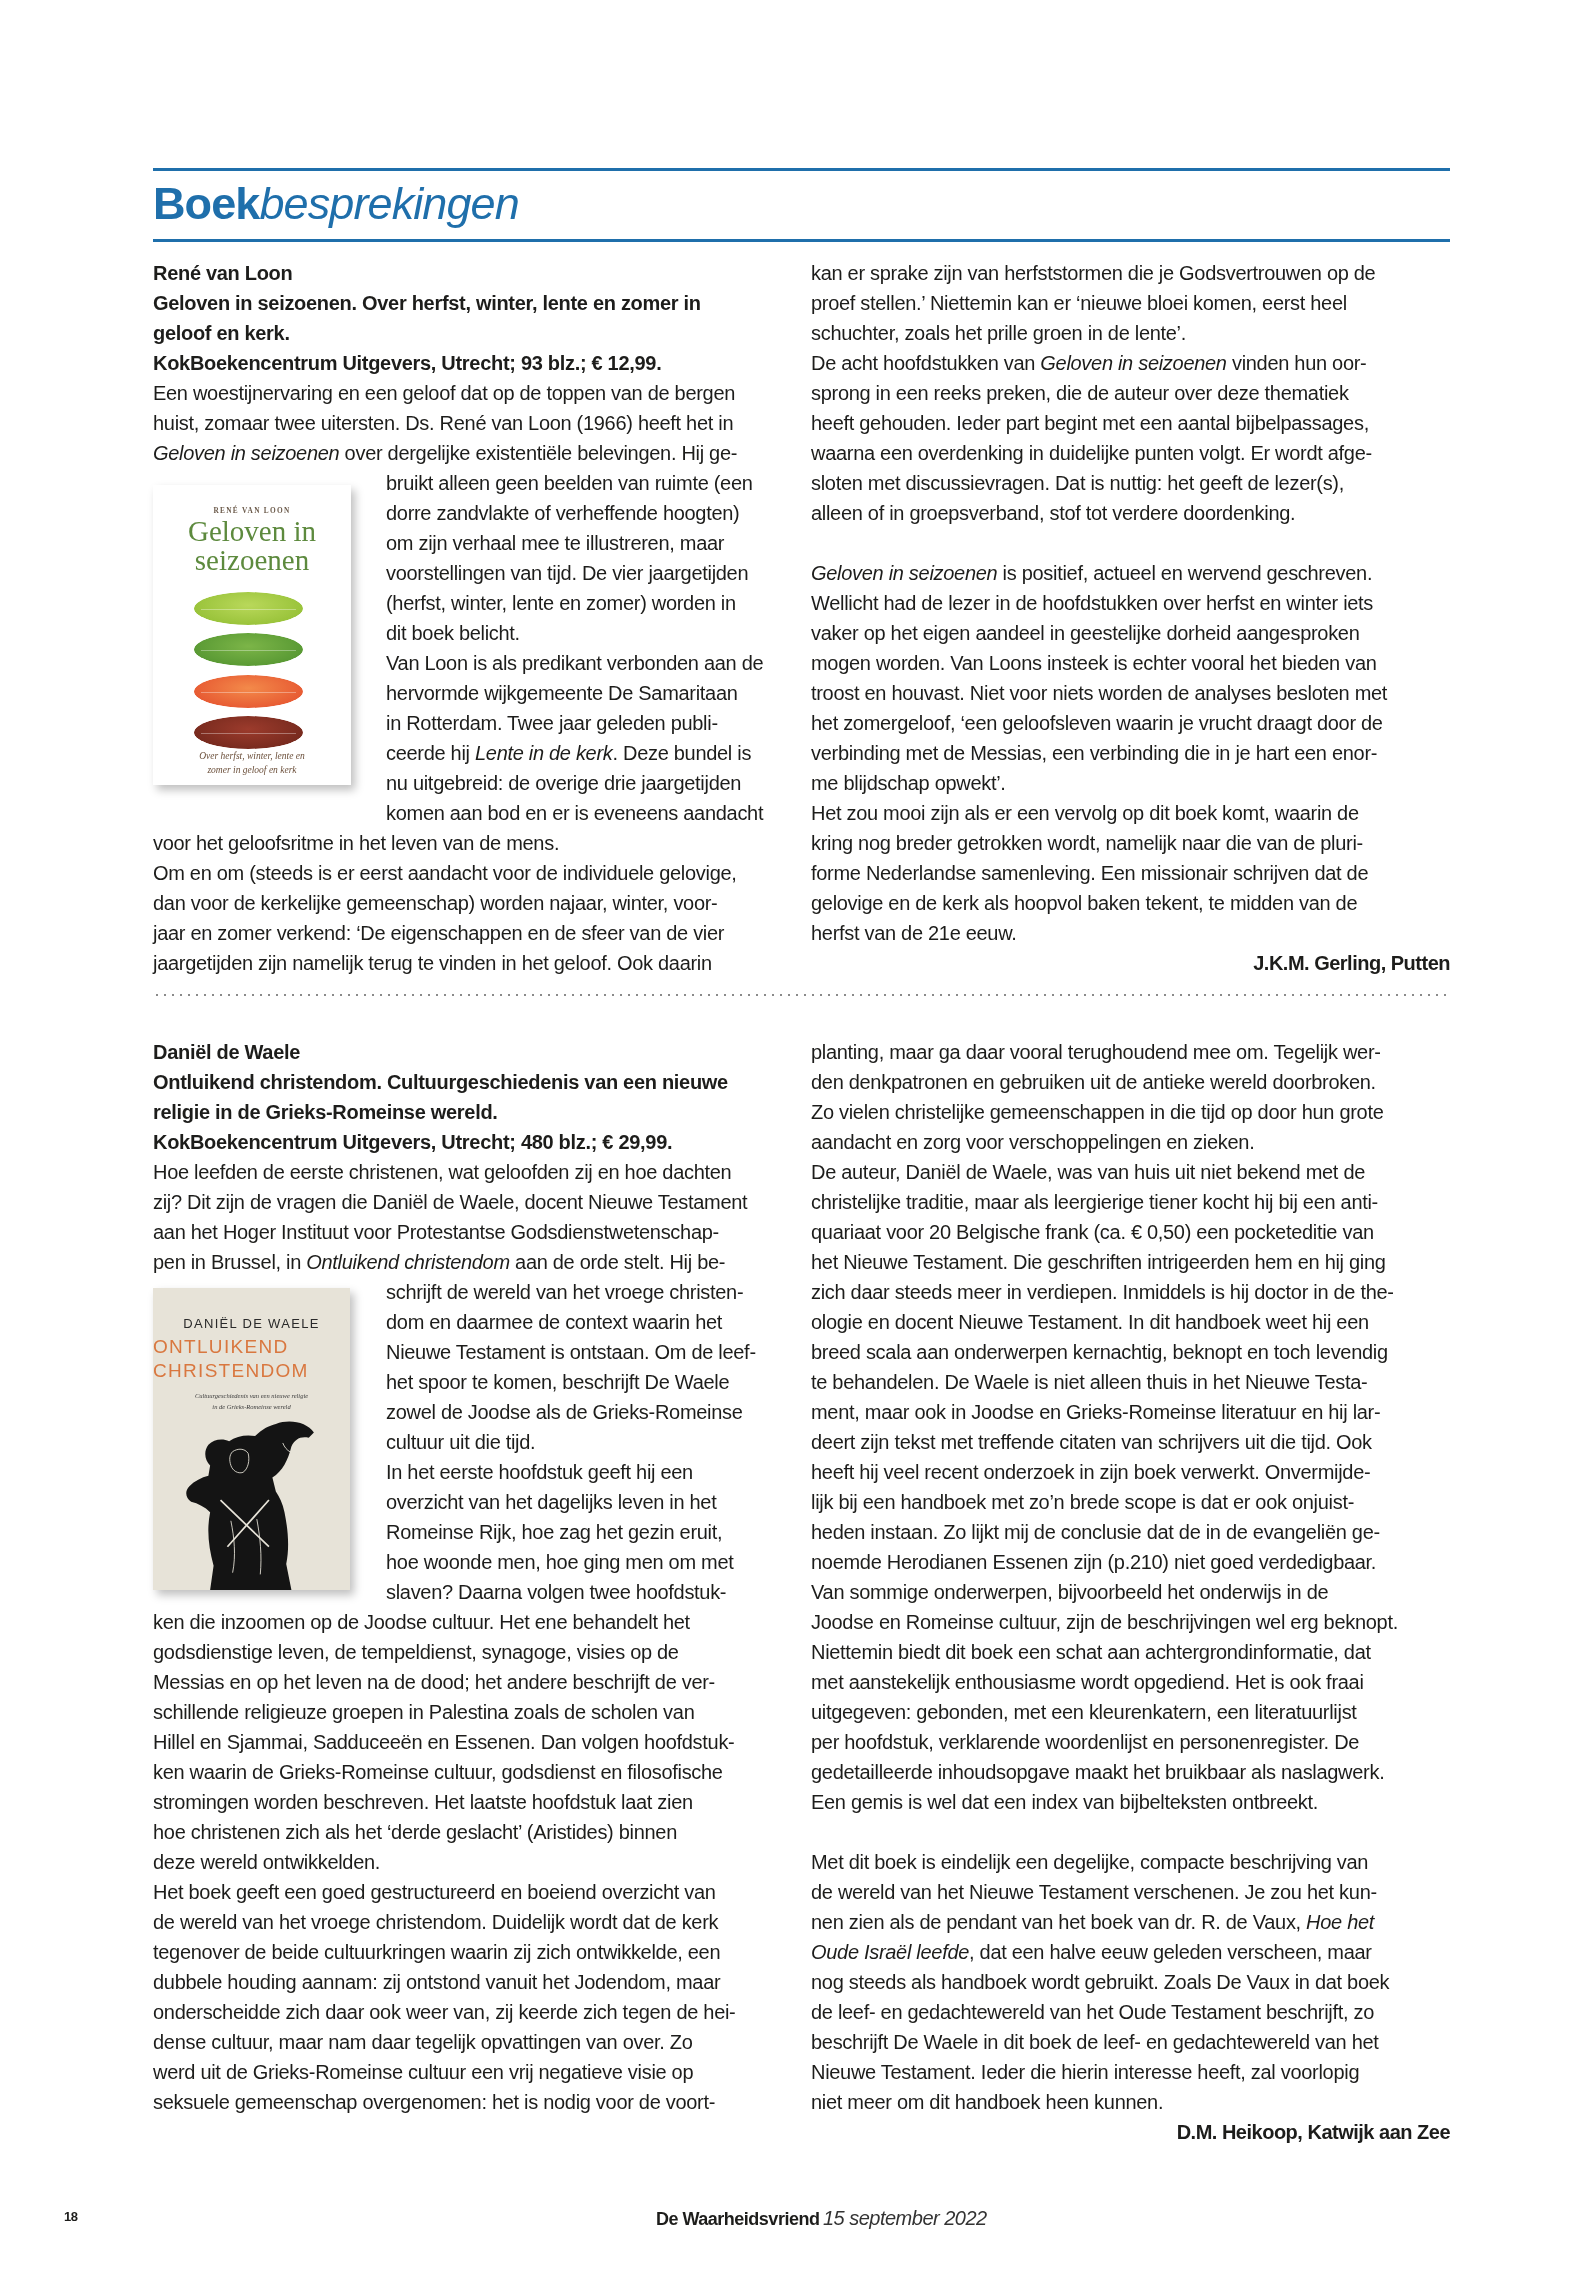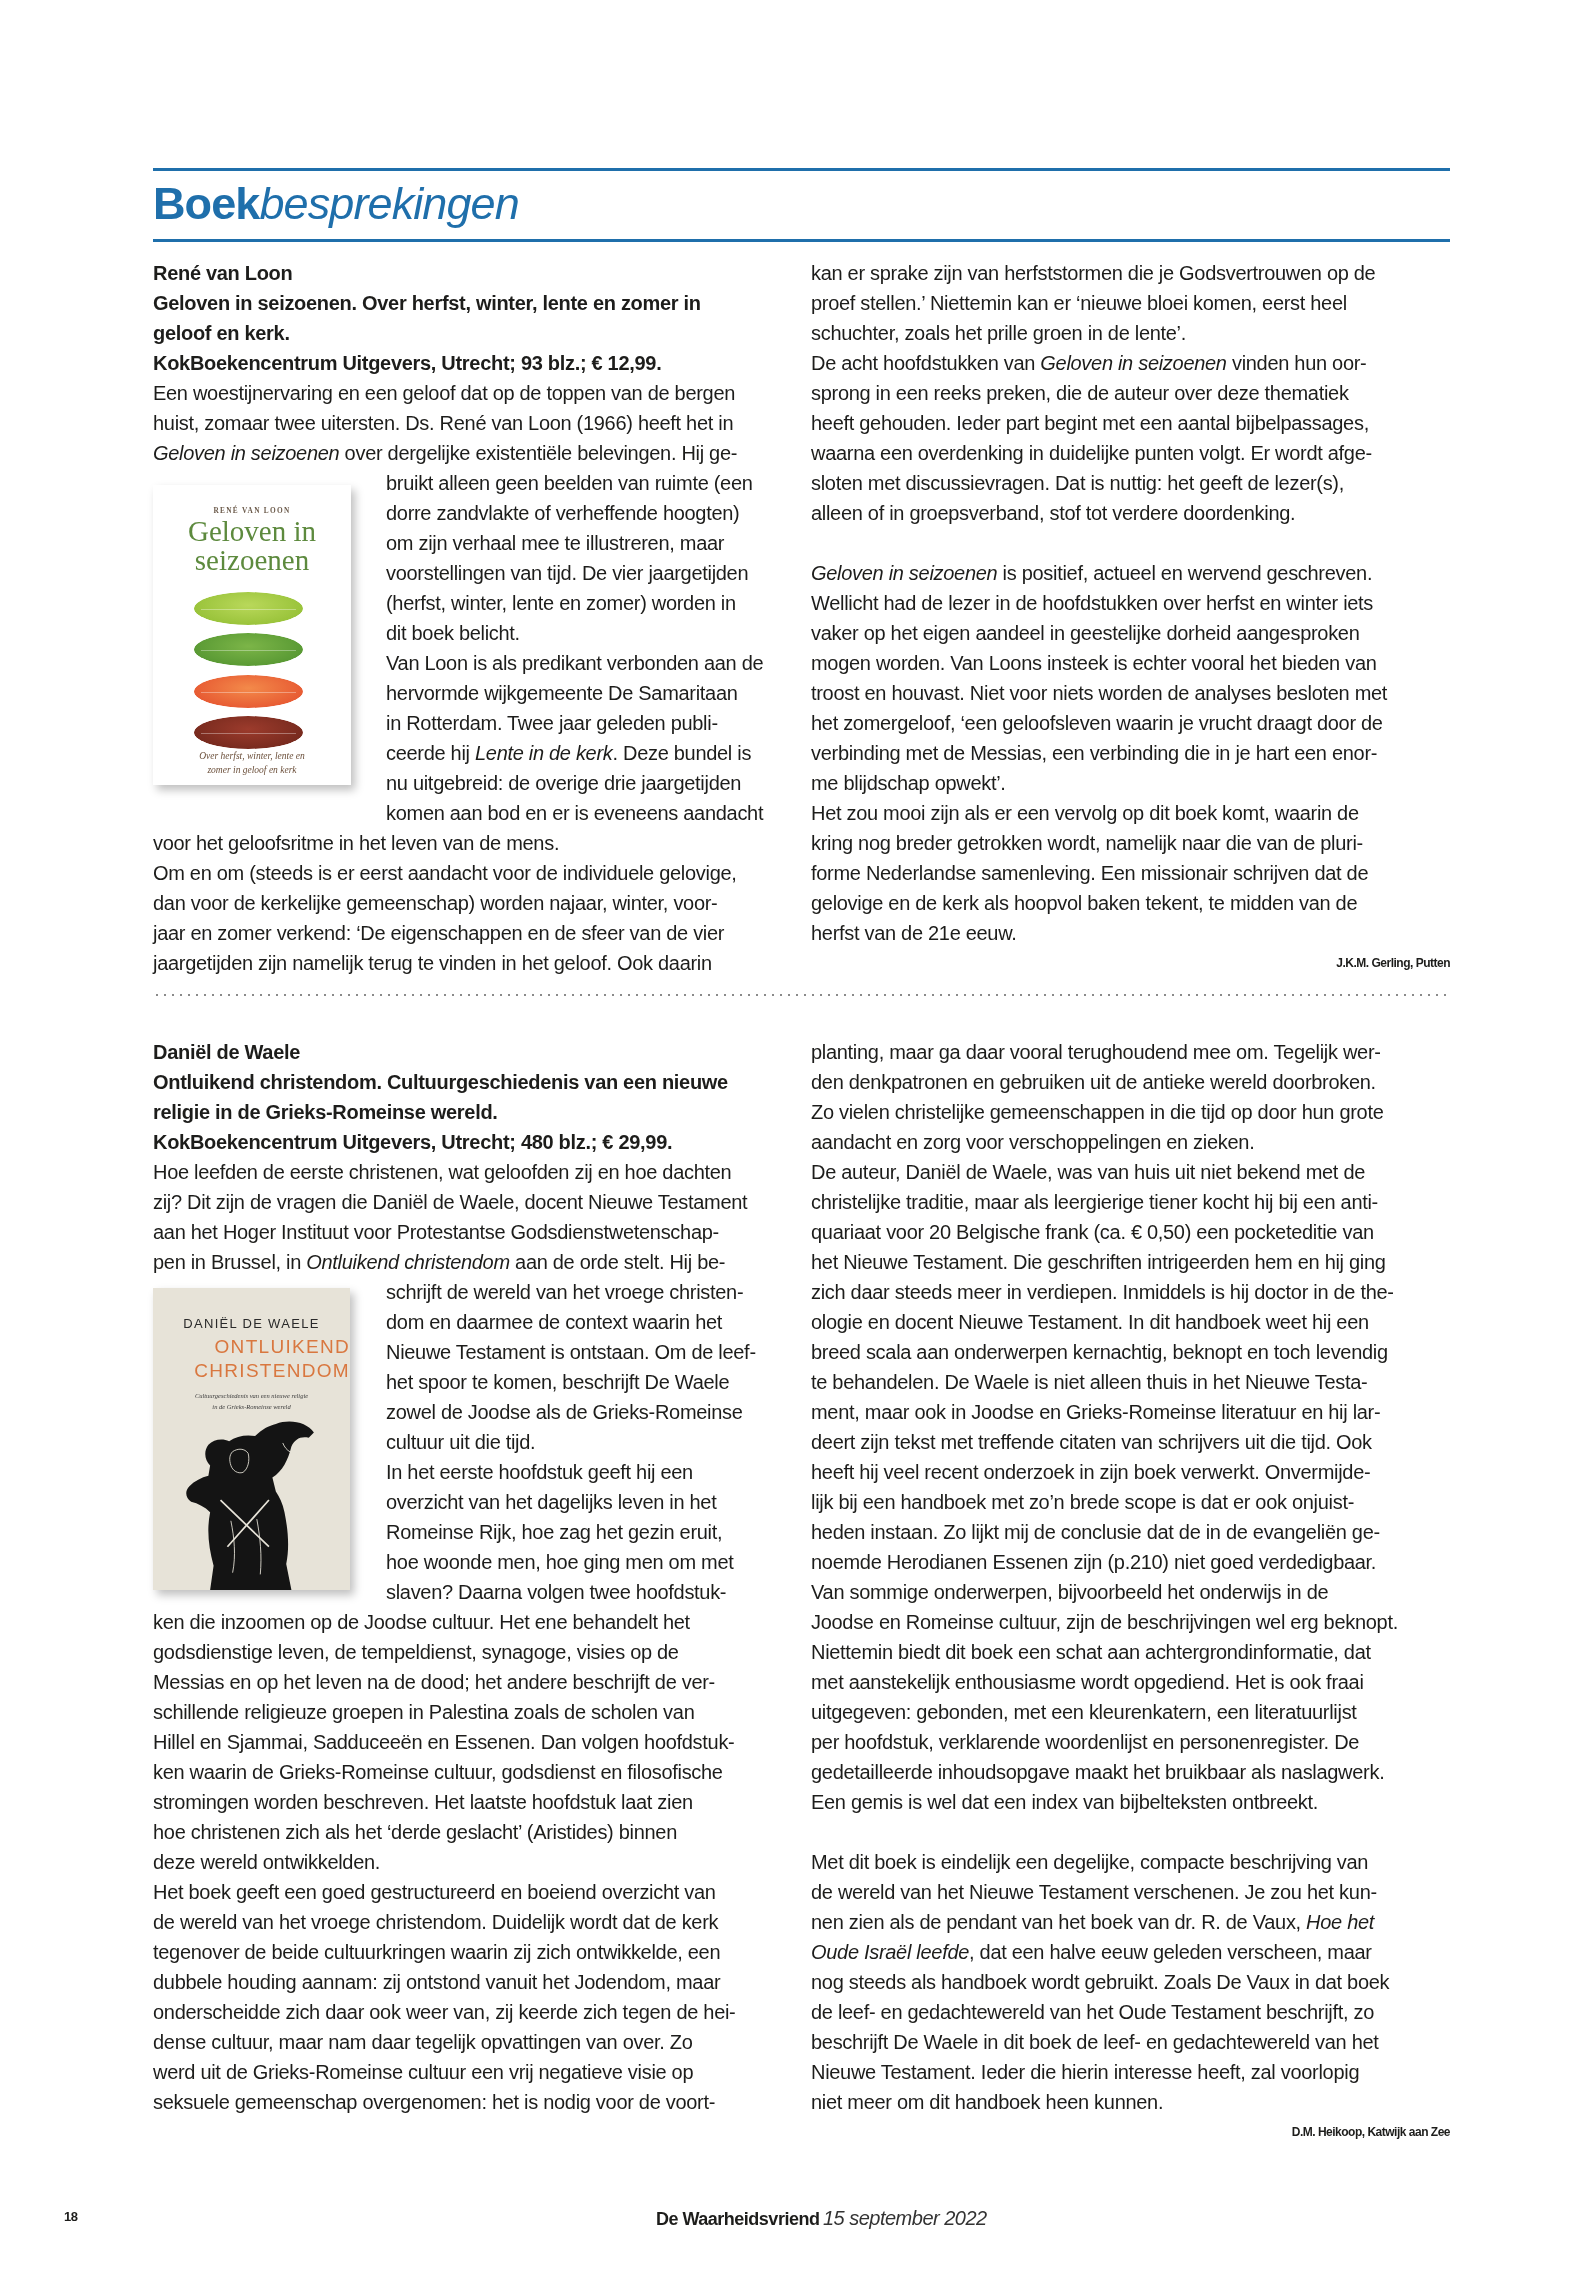--- a/index.html
+++ b/index.html
@@ -13,21 +13,21 @@
   .section-title { position: absolute; left: 153px; top: 176px; font-size: 45px; line-height: 55px;
                    color: #1f6fab; letter-spacing: -0.9px; white-space: nowrap; }
   .section-title .b { font-weight: bold; font-family: "Liberation Sans", sans-serif; }
   .section-title .i { font-style: italic; font-family: "Liberation Sans", sans-serif; }
 
   .col { position: absolute; font-size: 20px; line-height: 30px; }
   .col .line { white-space: nowrap; height: 30px; overflow: visible; letter-spacing: -0.3px; }
   .col .bold { font-weight: bold; letter-spacing: -0.3px; }
   .col .gap { height: 30px; }
   .col .indent { padding-left: 233px; }
-  .col .signature { text-align: right; font-weight: bold; font-size: 12px; letter-spacing: -0.5px; }
+  .col .signature { text-align: right; font-weight: bold; font-size: 20px; letter-spacing: -0.5px; }
   em { }
 
   .col1a { left: 153px; top: 258px; width: 626px; }
   .col1b { left: 811px; top: 258px; width: 639px; }
   .col2a { left: 153px; top: 1037px; width: 626px; }
   .col2b { left: 811px; top: 1037px; width: 639px; }
 
   .divider { position: absolute; left: 153px; top: 993px; width: 1297px; height: 3.5px;
              background-image: radial-gradient(circle, #8a8a8a 1.2px, transparent 1.4px);
              background-size: 8px 3.5px; background-repeat: repeat-x; }
@@ -46,21 +46,21 @@
                    color: #6b4f3a; font-size: 9.5px; line-height: 14px; }
   .leaf { position: absolute; left: 41px; width: 109px; height: 33px; border-radius: 50% 50% 50% 50% / 50% 50% 50% 50%;
           transform-origin: center; }
   .leaf::after { content: ""; position: absolute; left: 7px; right: 7px; top: 50%; height: 0.9px; background: rgba(255,255,255,0.35); }
   .leaf1 { top: 107px; background: radial-gradient(ellipse at 50% 40%, #b9d85a, #8dbb2e); clip-path: ellipse(50% 50% at 50% 50%); }
   .leaf2 { top: 148px; background: radial-gradient(ellipse at 50% 40%, #7cb548, #4c8f2c); clip-path: ellipse(50% 50% at 50% 50%); }
   .leaf3 { top: 190px; background: radial-gradient(ellipse at 50% 40%, #f38a4a, #e3492a); clip-path: ellipse(50% 50% at 50% 50%); }
   .leaf4 { top: 231px; background: radial-gradient(ellipse at 50% 40%, #9c3b2c, #6a2419); clip-path: ellipse(50% 50% at 50% 50%); }
 
   .cover2 .c-author { top: 28px; font-size: 13px; letter-spacing: 1.3px; color: #2a2a2a; font-family: "Liberation Sans", sans-serif; }
-  .cover2 .c-title { position: absolute; left: 0; right: 0; top: 47px; text-align: right;
+  .cover2 .c-title { position: absolute; left: 0; right: 0; top: 47px; text-align: left;
                      font-family: "Liberation Sans", "DejaVu Sans", sans-serif; color: #d9773f;
                      font-size: 19px; line-height: 24px; letter-spacing: 1.3px; }
   .cover2 .c-sub { position: absolute; left: 0; right: 0; top: 102px; text-align: center;
                    font-family: "Liberation Serif", "DejaVu Serif", serif; font-style: italic;
                    color: #3a3a3a; font-size: 6.5px; line-height: 11.2px; }
   .cover2 svg { position: absolute; left: 26px; top: 129px; }
 
   .footer-page { position: absolute; left: 64px; top: 2209px; font-size: 13px; font-weight: bold; letter-spacing: -0.4px; }
   .footer-pub { position: absolute; left: 656px; top: 2207px; font-size: 18px; white-space: nowrap; }
   .footer-pub .name { font-weight: bold; letter-spacing: -0.5px; }

